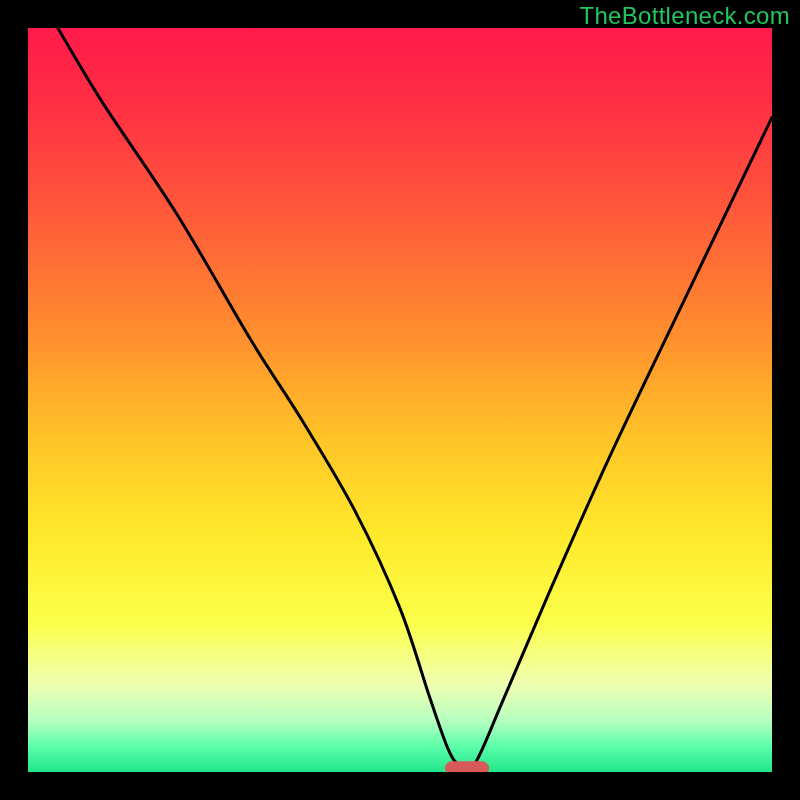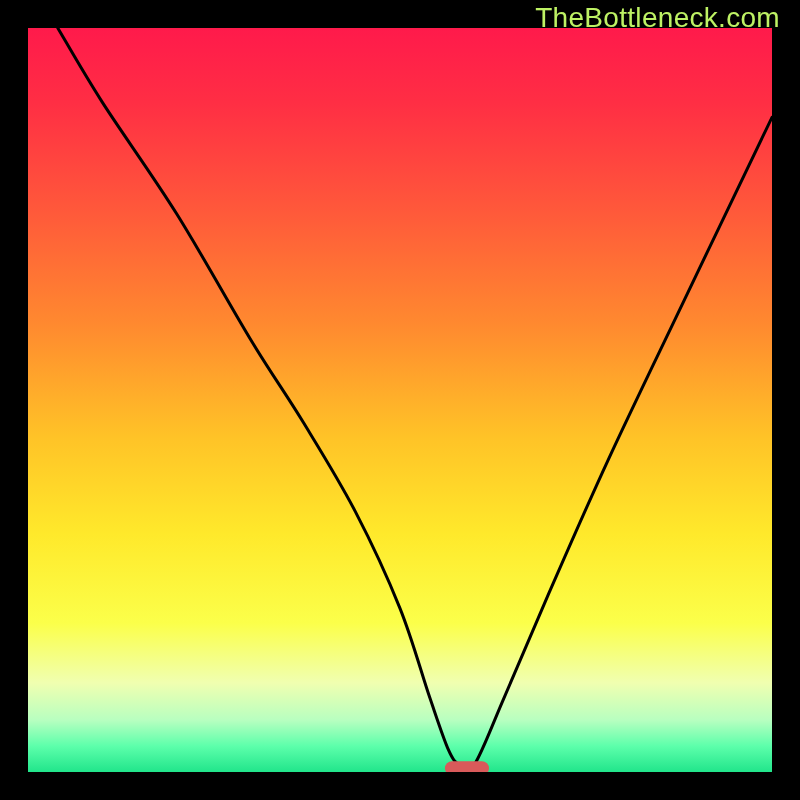--- a/index.html
+++ b/index.html
@@ -23,24 +23,24 @@
     position: absolute;
     left: 28px;
     top: 28px;
     width: 744px;
     height: 744px;
     overflow: hidden;
   }
   .watermark {
     position: absolute;
     top: 2px;
-    right: 20px;
-    font-size: 28px;
+    right: 10px;
+    font-size: 24px;
     font-weight: 500;
-    color: #bef264;
+    color: #22c55e;
     letter-spacing: 0.3px;
     user-select: none;
   }
   svg { display: block; }
 </style>
 </head>
 <body>
 
 <div class="frame">
 

